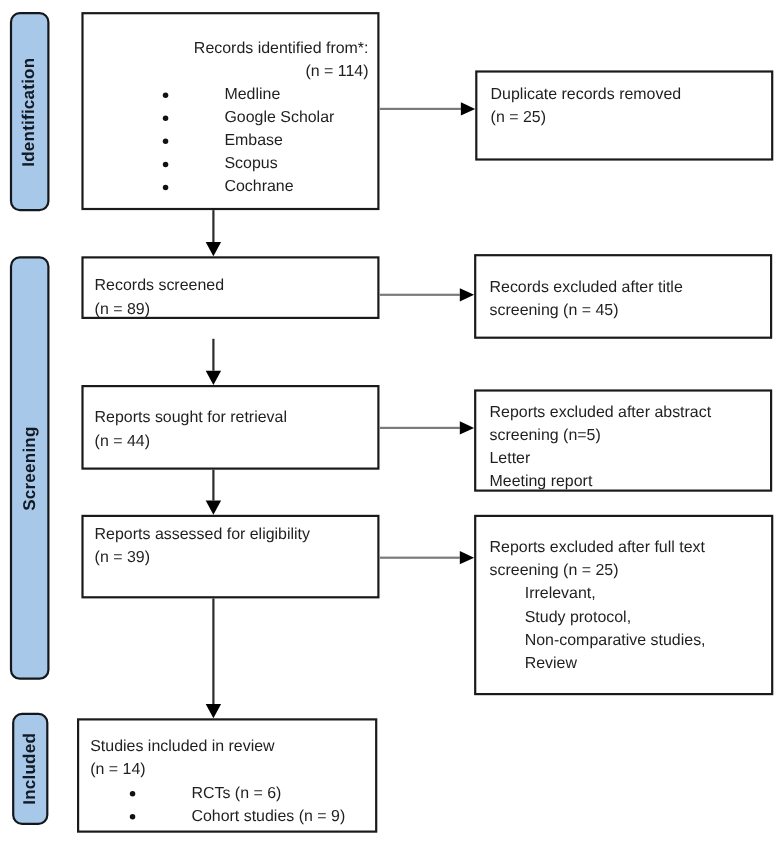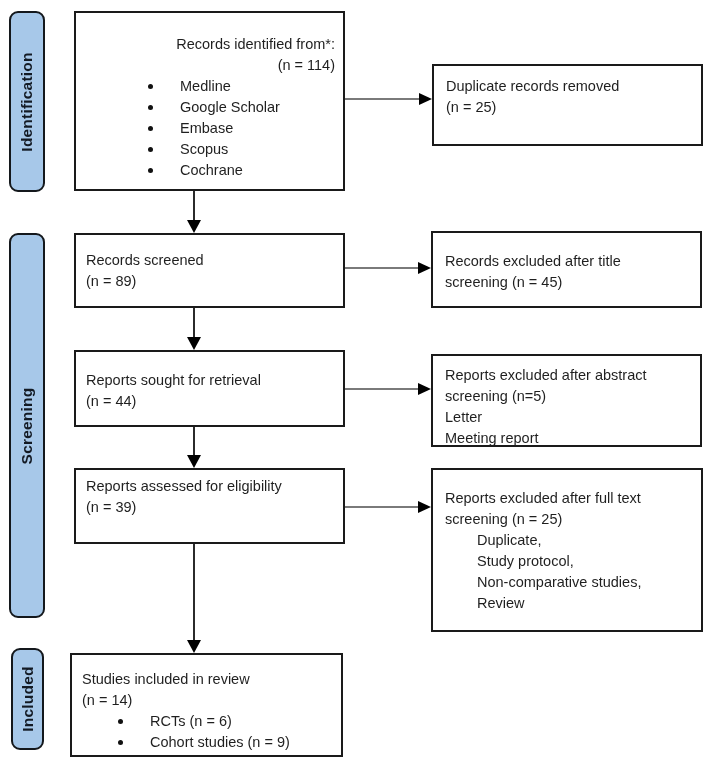--- a/index.html
+++ b/index.html
@@ -41,21 +41,21 @@
     background: #ffffff;
     border: 2px solid #1a1a1a;
     box-sizing: border-box;
     font-size: 14.5px;
     line-height: 21px;
   }
   .line { white-space: nowrap; }
   .indent-count { margin-left: 17px; }
   .bullets-wide { margin-left: 62px; }
   .bullets-narrow { margin-left: 36px; }
-  .bullet-row { display: flex; align-items: flex-start; }
+  .bullet-row { display: flex; align-items: flex-start; gap: 24px; }
   .bullet-dot {
     flex: none;
     width: 5px;
     height: 5px;
     border-radius: 50%;
     background: #111111;
     margin-top: 8px;
     margin-right: 27px;
   }
   .sub-item { margin-left: 32px; }
@@ -76,21 +76,21 @@
     border-bottom: 6px solid transparent;
     border-left: 13px solid #000000;
   }
   
   #stage-identification { left: 9px;  top: 11px;  width: 36px; height: 181px; }
   #stage-screening      { left: 9px;  top: 233px; width: 36px; height: 385px; }
   #stage-included       { left: 11px; top: 648px; width: 33px; height: 102px; }
 
   #box-records-identified { left: 74px;  top: 11px;  width: 271px; height: 180px; padding: 21px 8px 0 10px; text-align: right; }
   #box-duplicates-removed { left: 432px; top: 64px;  width: 271px; height: 82px;  padding: 10px 8px 0 12px; }
-  #box-records-screened   { left: 74px;  top: 233px; width: 271px; height: 75px;  padding: 15px 8px 0 10px; }
+  #box-records-screened   { left: 74px;  top: 233px; width: 271px; height: 57px;  padding: 15px 8px 0 10px; }
   #box-excluded-title     { left: 431px; top: 231px; width: 271px; height: 77px;  padding: 18px 24px 0 12px; }
   #box-reports-sought     { left: 74px;  top: 350px; width: 271px; height: 77px;  padding: 18px 8px 0 10px; }
   #box-excluded-abstract  { left: 431px; top: 354px; width: 271px; height: 93px;  padding: 9px 8px 12px 12px; }
   #box-reports-assessed   { left: 74px;  top: 468px; width: 271px; height: 76px;  padding: 6px 8px 0 10px; }
   #box-excluded-fulltext  { left: 431px; top: 468px; width: 272px; height: 164px; padding: 18px 8px 0 12px; }
   #box-studies-included   { left: 70px;  top: 653px; width: 273px; height: 104px; padding: 14px 8px 0 10px; }
 
   #arrow-v1-line { left: 193px; top: 191px; height: 29px; }
   #arrow-v1-head { left: 187px; top: 220px; }
   #arrow-v2-line { left: 193px; top: 308px; height: 29px; }
@@ -179,21 +179,21 @@
   </div>
 
   <div class="box" id="box-reports-assessed">
     <div class="line">Reports assessed for eligibility</div>
     <div class="line">(n = 39)</div>
   </div>
 
   <div class="box" id="box-excluded-fulltext">
     <div class="line">Reports excluded after full text</div>
     <div class="line">screening (n = 25)</div>
-    <div class="line sub-item">Duplicate,</div>
+    <div class="line sub-item">Irrelevant,</div>
     <div class="line sub-item">Study protocol,</div>
     <div class="line sub-item">Non-comparative studies,</div>
     <div class="line sub-item">Review</div>
   </div>
 
   <div class="box" id="box-studies-included">
     <div class="line">Studies included in review</div>
     <div class="line">(n = 14)</div>
     <div class="bullets-narrow">
       <div class="bullet-row">

